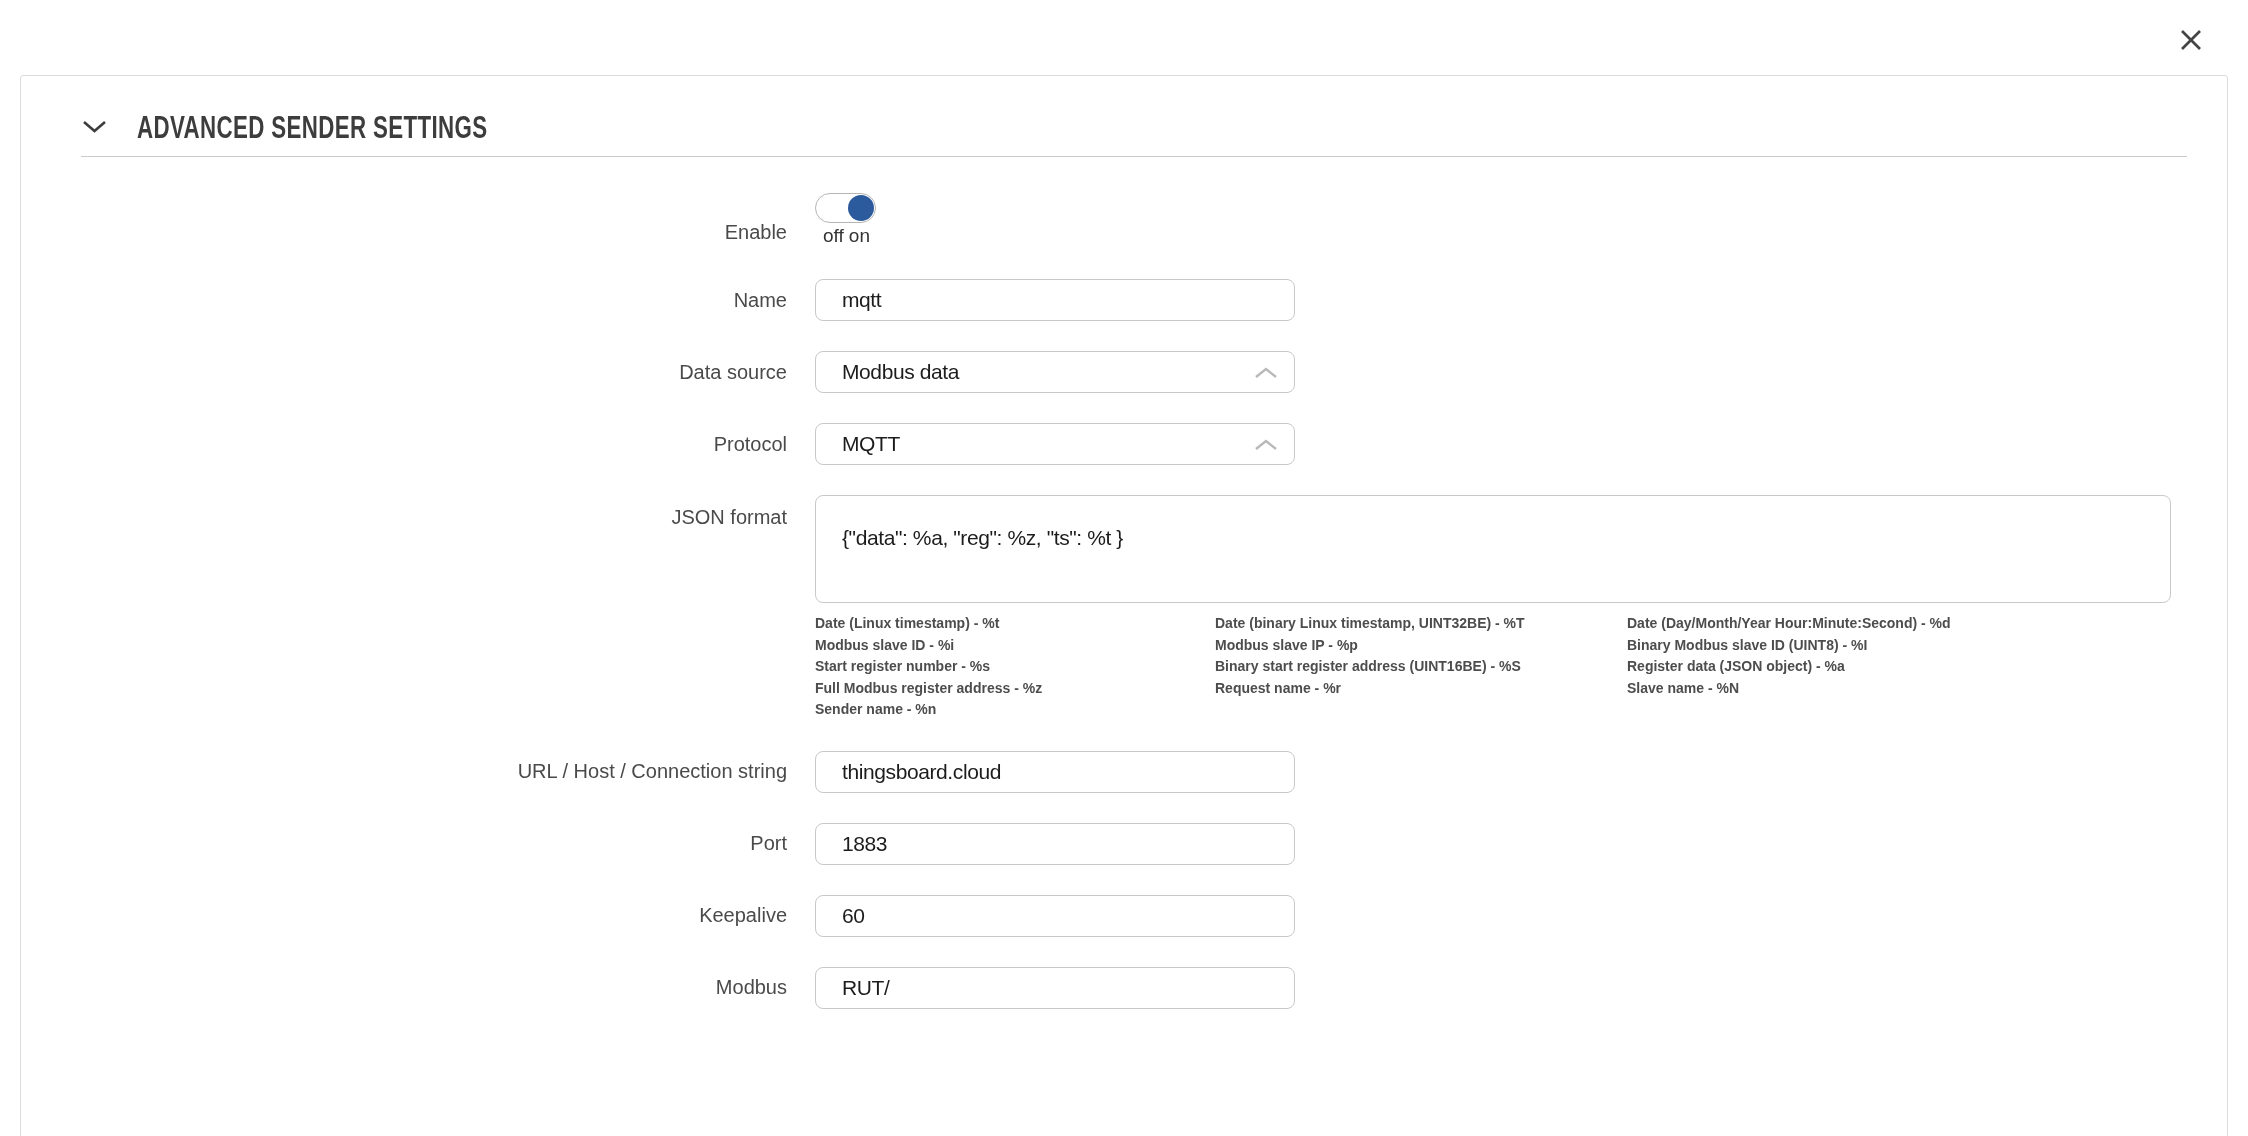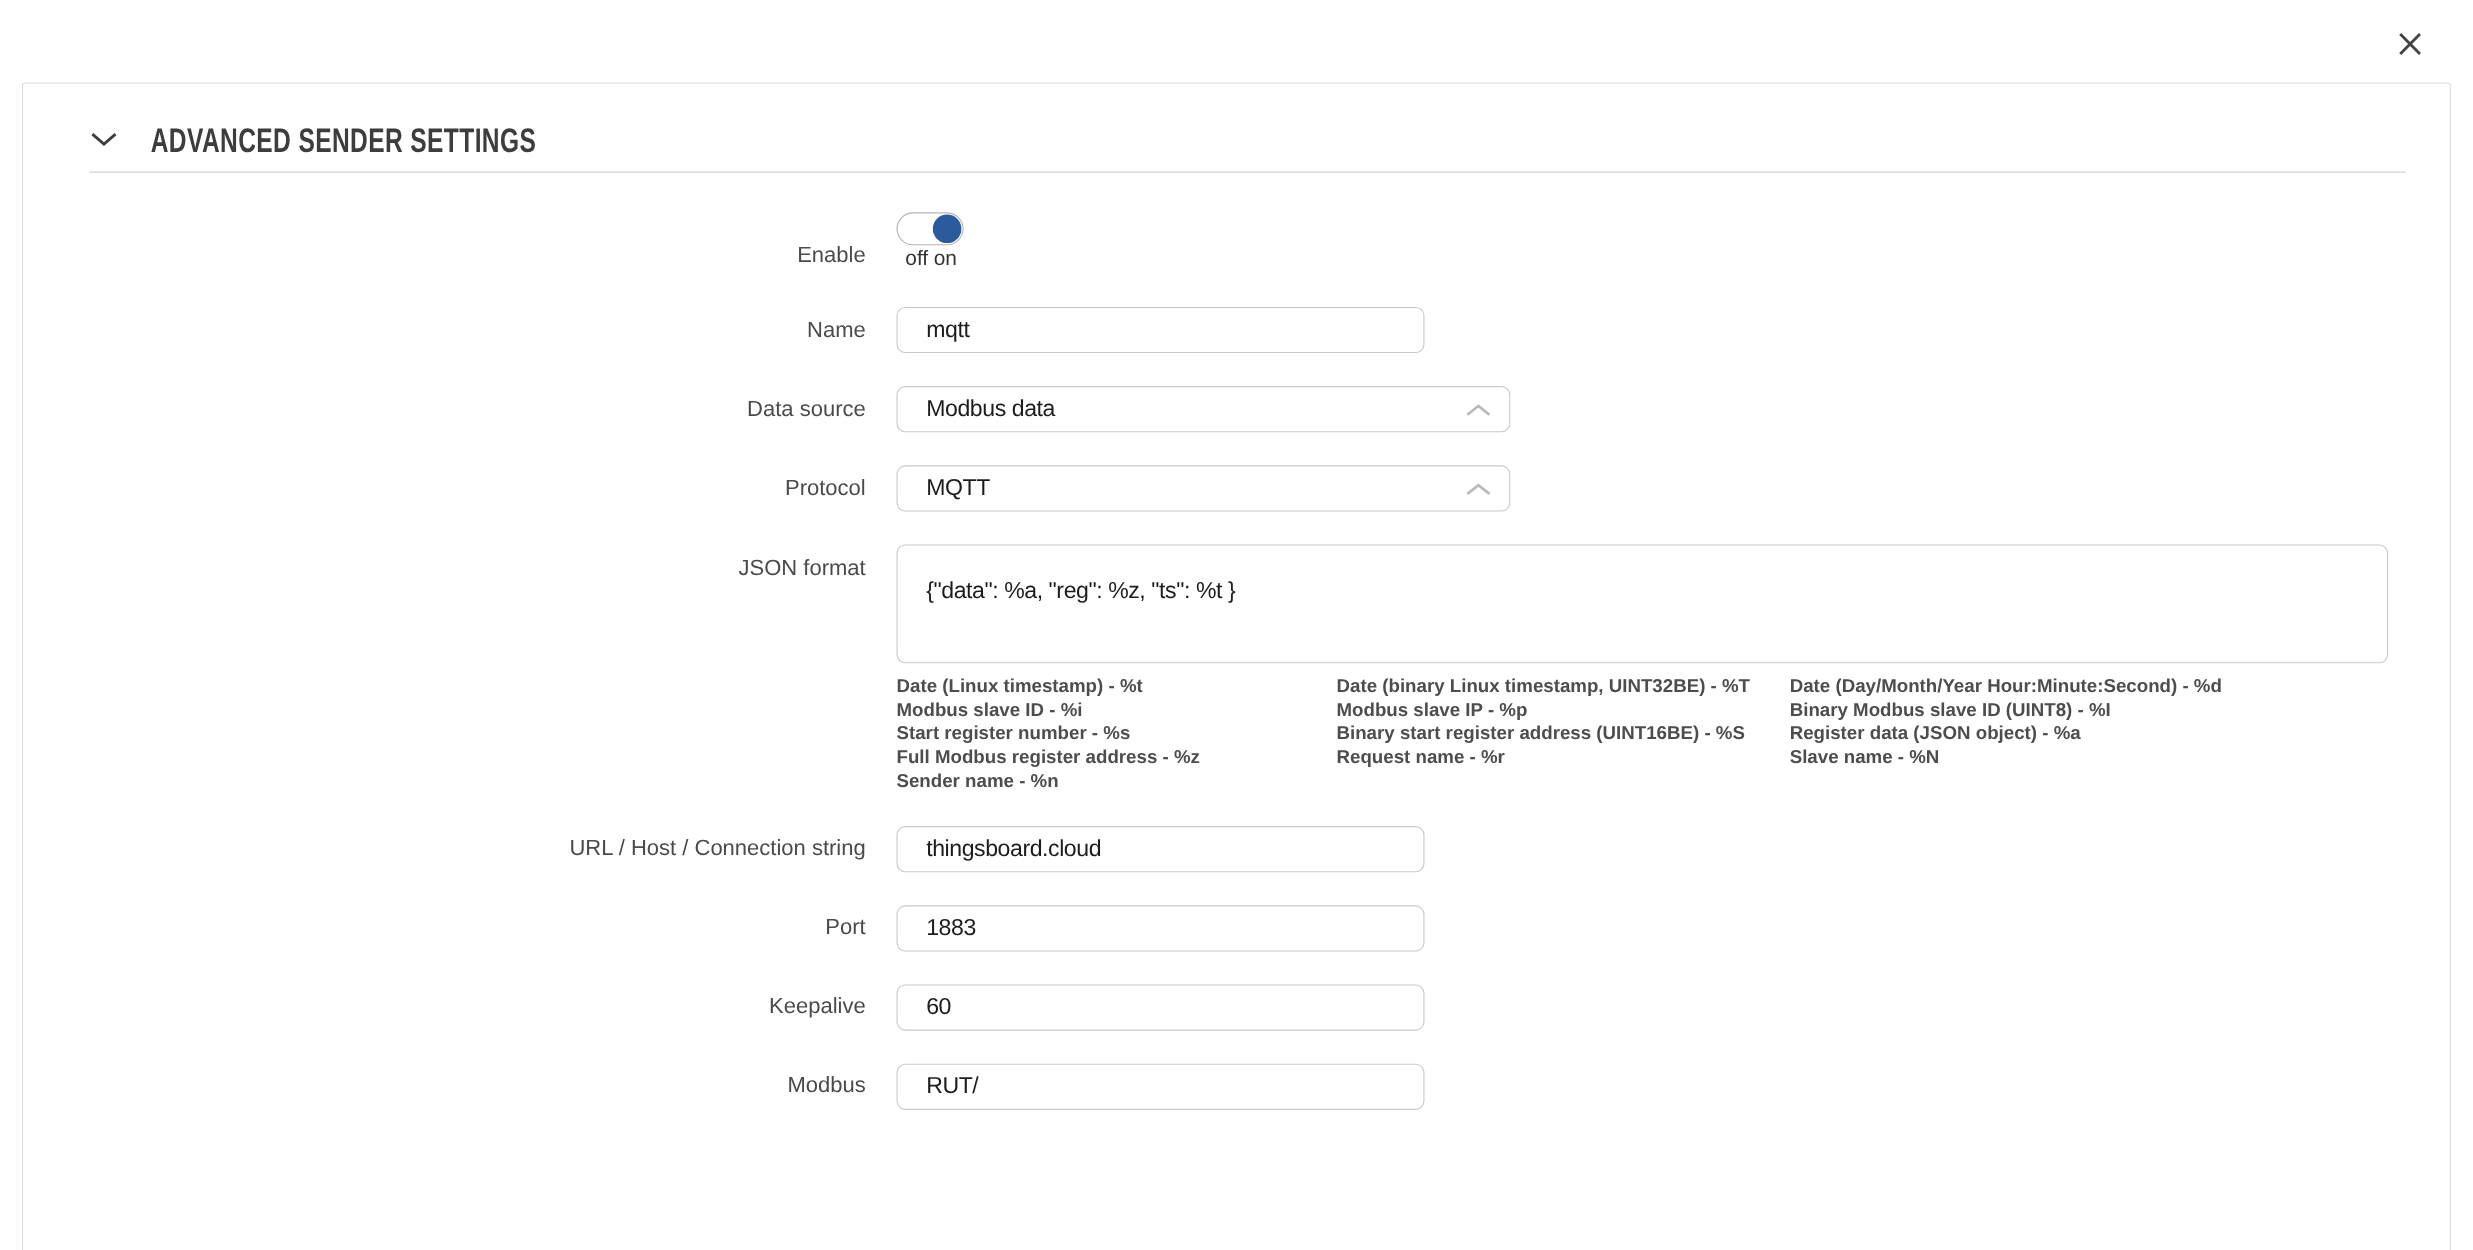--- a/index.html
+++ b/index.html
@@ -62,21 +62,21 @@
     padding: 0 26px;
     font-family: "Liberation Sans", sans-serif;
     font-size: 21px;
     letter-spacing: -0.4px;
     color: #1c1c1c;
     background: #fff;
     outline: none;
   }
   .select {
     position: relative;
-    width: 558px; height: 42px;
+    width: 480px; height: 42px;
     border: 1px solid #c9c9c9;
     border-radius: 8px;
     background: #fff;
     display: flex; align-items: center;
     padding: 0 26px;
     cursor: pointer;
   }
   .select-value {
     font-size: 21px;
     letter-spacing: -0.4px;
@@ -130,21 +130,21 @@
   
   .format-help {
     margin-left: 734px;
     display: grid;
     grid-template-columns: 400px 412px 430px;
     column-gap: 0;
     row-gap: 0;
     margin-bottom: 30px;
   }
   .format-help .cell {
-    font-size: 17px;
+    font-size: 14px;
     font-weight: bold;
     color: #4d4d4d;
     line-height: 21.5px;
     padding-right: 10px;
   }
 </style>
 </head>
 <body>
 
 <div class="close-btn">

